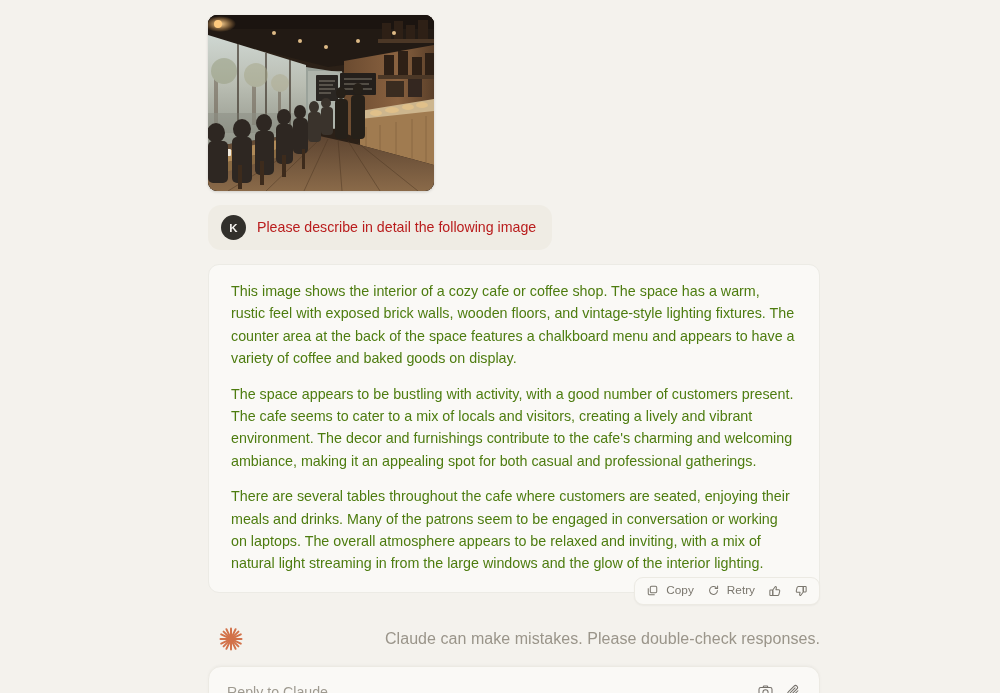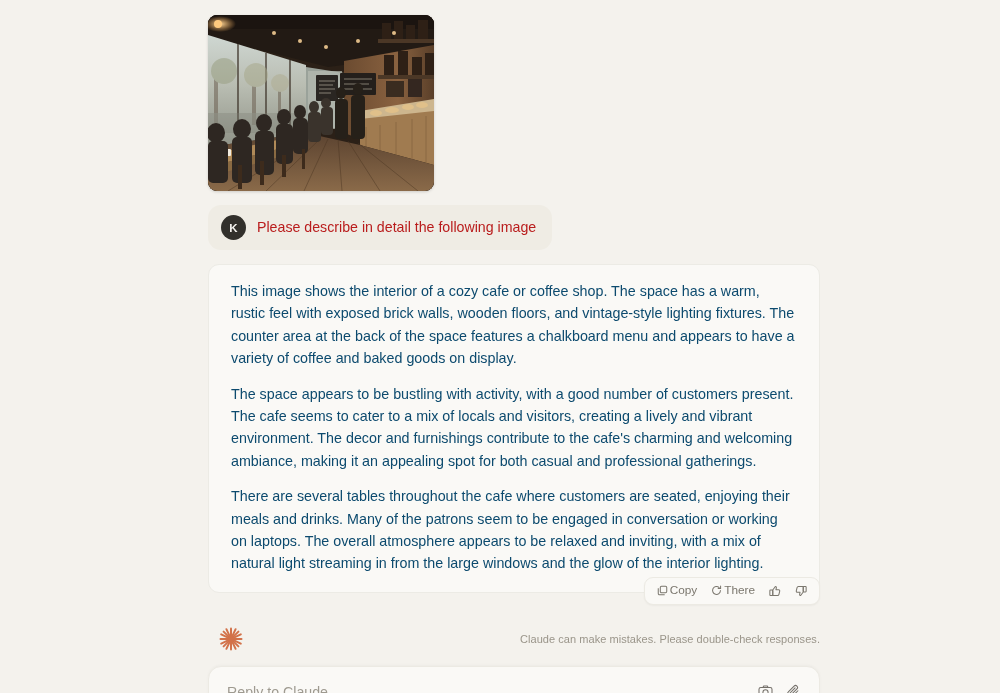--- a/index.html
+++ b/index.html
@@ -78,21 +78,21 @@
     border: 1px solid #ecebe5;
     border-radius: 11px;
     padding: 15px 22px 17px 22px;
     box-sizing: border-box;
     width: 612px;
   }
   .response-card p {
     margin: 0 0 13px 0;
     font-size: 14.3px;
     line-height: 22.4px;
-    color: #0c4a6e;
+    color: #4d7c0f;
   }
   .response-card p:last-child { margin-bottom: 0; }
 
   
   .actions-row {
     display: flex;
     justify-content: flex-end;
     margin-top: -16px;
     position: relative;
     z-index: 3;
@@ -103,41 +103,41 @@
     gap: 4px;
     background: #faf9f6;
     border: 1px solid #eceae3;
     border-radius: 9px;
     padding: 4px 7px;
     box-shadow: 0 1px 2px rgba(0,0,0,0.04);
   }
   .act-btn {
     display: inline-flex;
     align-items: center;
-    gap: 2px;
+    gap: 8px;
     padding: 3px 5px;
     border-radius: 6px;
     cursor: pointer;
     color: #7b776e;
     font-size: 11.8px;
     line-height: 1;
   }
   .act-btn svg { display: block; }
 
   
   .footer-row {
     display: flex;
     align-items: center;
     justify-content: space-between;
     margin-top: 19px;
     height: 30px;
   }
   .claude-logo { width: 26px; height: 26px; margin-left: 10px; }
   .disclaimer {
-    font-size: 11px;
+    font-size: 16px;
     color: #9a958a;
     letter-spacing: 0.05px;
   }
 
   
   .composer {
     margin-top: 12px;
     background: #faf9f6;
     border: 1px solid #eceae3;
     border-radius: 13px 13px 0 0;
@@ -363,21 +363,21 @@
         </span>
         <span>Copy</span>
       </div>
       <div class="act-btn">
         <span>
           <svg width="11" height="11" viewBox="0 0 14 14" fill="none" stroke="#7b776e" stroke-width="1.3" stroke-linecap="round">
             <path d="M12 7a5 5 0 1 1-1.6-3.7"></path>
             <path d="M12.2 1.3v3.1H9.1"></path>
           </svg>
         </span>
-        <span>There</span>
+        <span>Retry</span>
       </div>
       <div class="act-btn">
         <span>
           <svg width="12" height="12" viewBox="0 0 14 14" fill="none" stroke="#7b776e" stroke-width="1.2" stroke-linejoin="round">
             <path d="M4.4 12.3V5.9l3-4.2c.9 0 1.4.7 1.2 1.6l-.5 2.2h3.1c.9 0 1.5.8 1.3 1.6l-.9 3.8c-.2.8-.8 1.4-1.6 1.4H4.4z"></path>
             <rect x="1" y="5.9" width="3.4" height="6.4" rx="0.7"></rect>
           </svg>
         </span>
       </div>
       <div class="act-btn">

